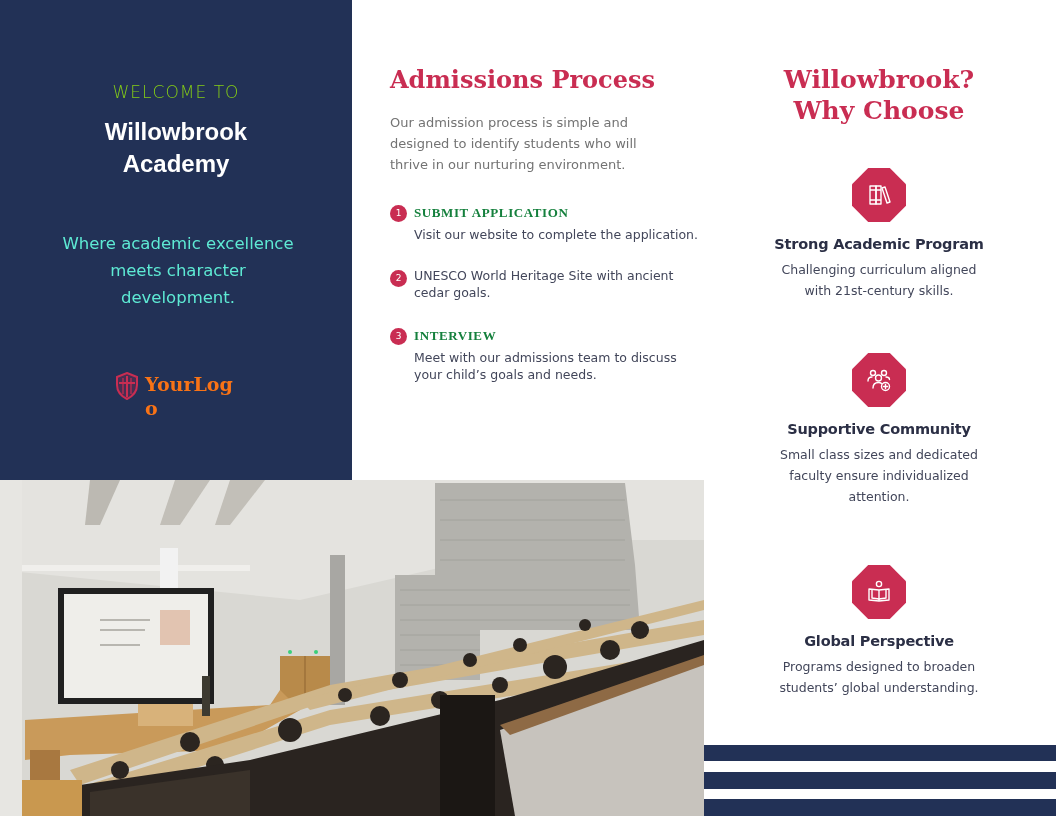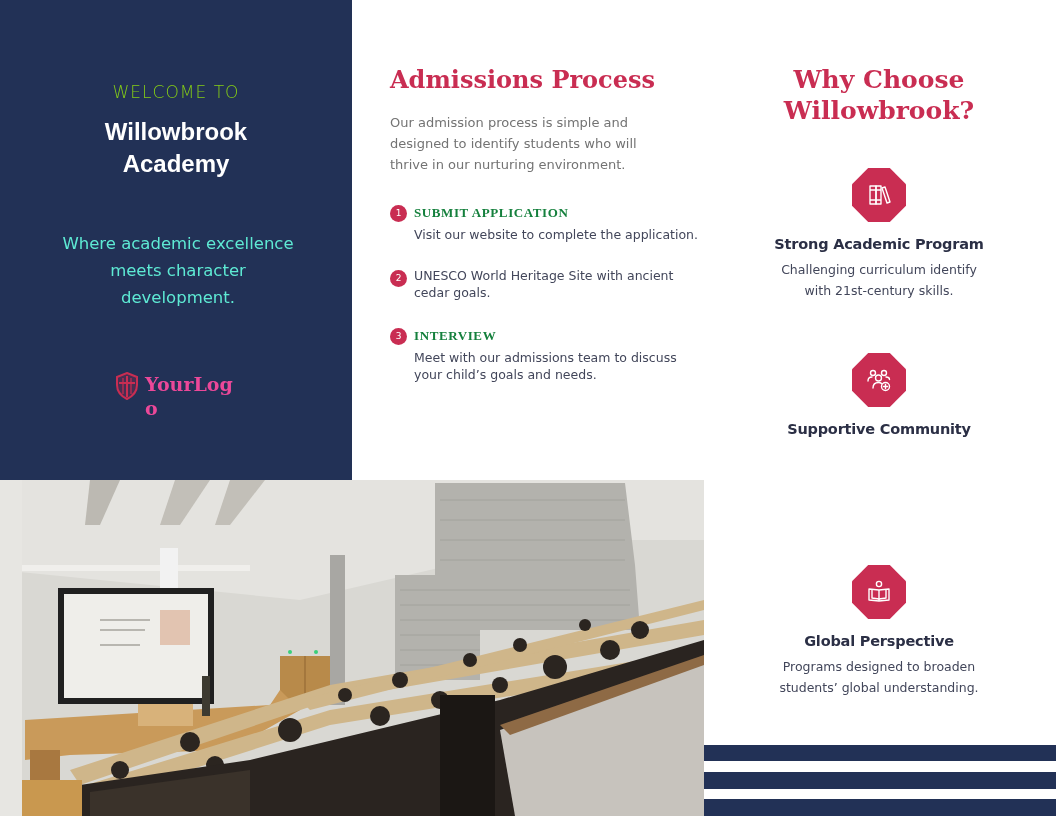--- a/index.html
+++ b/index.html
@@ -22,21 +22,21 @@
     .tagline {
       position: absolute; top: 230px; left: 60px; width: 236px;
       font-size: 16.5px; line-height: 27px; color: #5eead4; font-family: "DejaVu Sans", sans-serif;
     }
     .logo {
       position: absolute; top: 372px; left: 115px; display: flex; align-items: flex-start; gap: 6px;
     }
     .logo svg { width: 24px; height: 28px; }
     .logo-text {
       font-family: "DejaVu Serif", serif; font-weight: bold; font-size: 19px; line-height: 24px;
-      width: 92px; word-break: break-all; color: #ec4899; text-align: left;
+      width: 92px; word-break: break-all; color: #f97316; text-align: left;
     }
 
     
     .admissions { position: absolute; left: 390px; top: 64px; width: 320px; }
     .section-title {
       font-family: "DejaVu Serif", serif; font-weight: bold; color: #c92d52; font-size: 24px; line-height: 32px;
     }
     .intro {
       margin-top: 16px; font-size: 13px; line-height: 21px; color: #737373; width: 250px; font-family: "DejaVu Sans", sans-serif;
     }
@@ -125,53 +125,54 @@
     <div class="step">
       <span class="step-num">3</span>
       <div class="step-title">INTERVIEW</div>
       <div class="step-desc">Meet with our admissions team to discuss your child’s goals and needs.</div>
     </div>
   </div>
 </section>
 
 <section class="why">
   <h2 class="section-title">
+    <div>Willowbrook?</div>
     <div>Why Choose</div>
-    <div>Willowbrook?</div>
   </h2>
 
   <div class="feature" style="top:104px;">
     <div class="octagon">
       <svg viewBox="0 0 30 30" fill="none" stroke="#ffffff" stroke-width="1.4" stroke-linejoin="round">
         <rect x="6" y="6" width="6" height="18"></rect>
         <rect x="12" y="6" width="5" height="18"></rect>
         <line x1="6" y1="10" x2="17" y2="10"></line>
         <line x1="6" y1="20" x2="17" y2="20"></line>
         <path d="M18 8 L21 7 L26 22 L23 23 Z"></path>
       </svg>
     </div>
     <div class="feature-title">Strong Academic Program</div>
-    <div class="feature-desc">Challenging curriculum identify with 21st-century skills.</div>
+    <div class="feature-desc">Challenging curriculum aligned with 21st-century skills.</div>
   </div>
 
   <div class="feature" style="top:289px;">
     <div class="octagon">
       <svg viewBox="0 0 30 30" fill="none" stroke="#ffffff" stroke-width="1.4" stroke-linecap="round">
         <circle cx="9" cy="8" r="2.5"></circle>
         <circle cx="20" cy="8" r="2.5"></circle>
         <circle cx="14.5" cy="13" r="3"></circle>
         <path d="M4 16 C4 13 6 12 8 12"></path>
         <path d="M9 23 C9 19 11 17.5 14.5 17.5 C16 17.5 17 18 17.8 18.6"></path>
         <path d="M22 12 C24 12 25.5 13 25.5 14.5"></path>
         <circle cx="21.5" cy="21.5" r="4"></circle>
         <line x1="21.5" y1="19.5" x2="21.5" y2="23.5"></line>
         <line x1="19.5" y1="21.5" x2="23.5" y2="21.5"></line>
       </svg>
     </div>
     <div class="feature-title">Supportive Community</div>
+    <div class="feature-desc">Small class sizes and dedicated faculty ensure individualized attention.</div>
   </div>
 
   <div class="feature" style="top:501px;">
     <div class="octagon">
       <svg viewBox="0 0 30 30" fill="none" stroke="#ffffff" stroke-width="1.4" stroke-linejoin="round">
         <circle cx="15" cy="7" r="2.6"></circle>
         <path d="M5 12 L5 23 L15 24 L25 23 L25 12 L15 13 Z"></path>
         <line x1="15" y1="13" x2="15" y2="24"></line>
         <path d="M8 12 L8 21 L15 22 L22 21 L22 12"></path>
       </svg>

